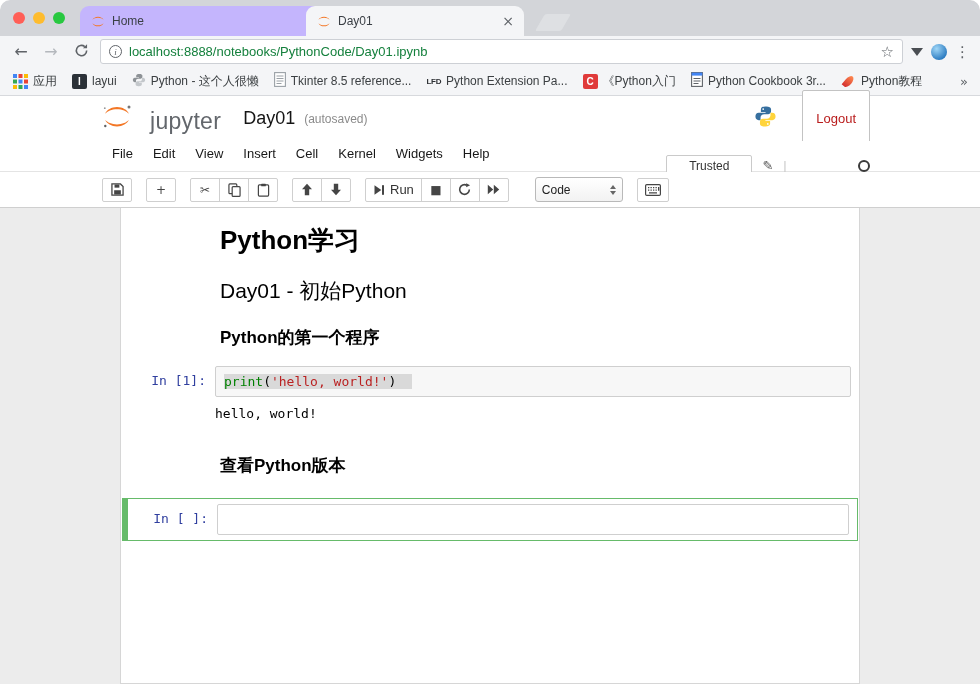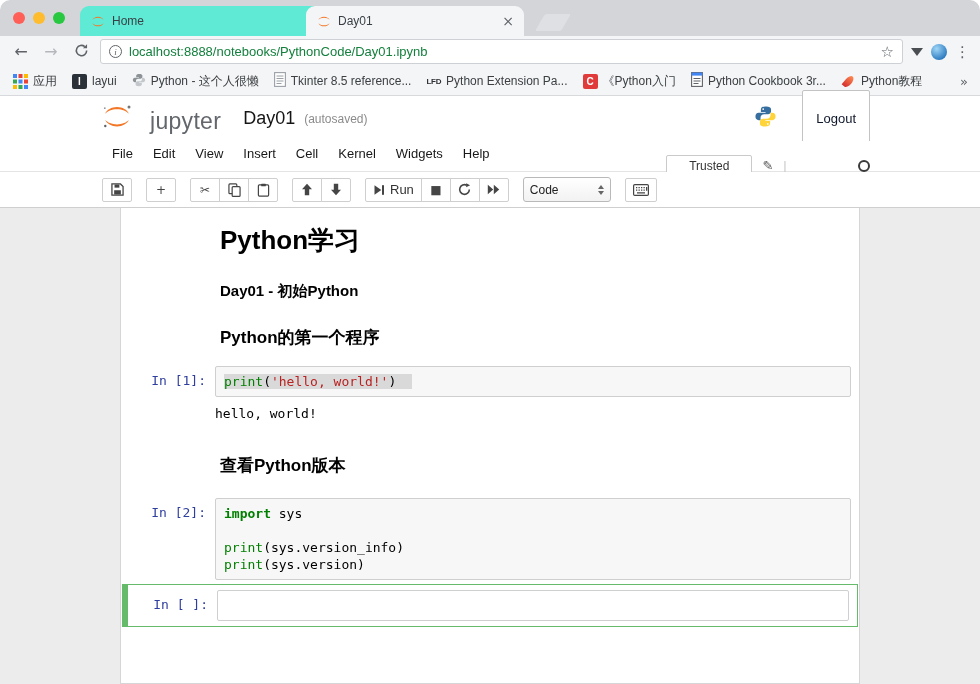--- a/index.html
+++ b/index.html
@@ -8,21 +8,21 @@
           font-family:"Liberation Sans","DejaVu Sans",sans-serif;background:#ececec;}
   .glyph{font-family:"DejaVu Sans",sans-serif;}
 
   
   .tabstrip{position:absolute;top:0;left:0;right:0;height:36px;background:#d3d5d9;border-radius:10px 10px 0 0;}
   .traffic{position:absolute;left:13px;top:12px;display:flex;gap:8px;}
   .light{width:12px;height:12px;border-radius:50%;display:inline-block;}
   .light.red{background:#ff5f57}.light.yellow{background:#febc2e}.light.green{background:#28c840}
   .tab{position:absolute;bottom:0;height:30px;display:flex;align-items:center;gap:7px;padding:0 10px;
        border-radius:9px 9px 0 0;font-size:12px;color:#3a3f45;}
-  .tab.inactive{left:80px;width:248px;background:#5eead4;}
+  .tab.inactive{left:80px;width:248px;background:#c4b5fd;}
   .tab.active{left:306px;width:218px;background:#f4f5f7;z-index:2;}
   .tab-title{flex:1;white-space:nowrap;overflow:hidden;}
   .tab-close{color:#5f6368;font-size:14px;line-height:1;}
   .fav{display:inline-flex;width:15px;height:15px;align-items:center;justify-content:center;}
   .newtab{position:absolute;left:540px;bottom:5px;width:26px;height:17px;background:#dee0e3;
           transform:skewX(-30deg);border-radius:2px;}
 
   
   .addressbar{position:absolute;top:36px;left:0;right:0;height:31px;background:#f4f5f7;
               display:flex;align-items:center;padding:0 10px;gap:8px;}
@@ -61,21 +61,21 @@
 
   
   .jheader{position:absolute;top:96px;left:0;right:0;height:45px;background:#fff;
            display:flex;align-items:center;padding:0 110px 0 102px;}
   .jlogo{display:flex;align-items:flex-end;gap:18px;}
   .jword{font-size:23px;color:#63676c;letter-spacing:.3px;line-height:1;padding-bottom:1px;}
   .jtitle{margin-left:22px;font-size:18px;color:#151515;}
   .jautosave{margin-left:9px;font-size:12px;color:#8b8b8b;}
   .hspacer{flex:1;}
   .logout{margin-left:25px;padding:20px 13px;border:1px solid #c3c3c3;border-radius:2px;
-          background:#fff;font-size:13px;color:#0f172a;}
+          background:#fff;font-size:13px;color:#b91c1c;}
 
   
   .jmenu{position:absolute;top:141px;left:0;right:0;height:31px;background:#fff;
          border-bottom:1px solid #e4e4e4;display:flex;align-items:flex-start;
          padding:0 110px 0 102px;font-size:13px;color:#181818;}
   .menu-item{padding:5px 10px;}
   .menu-right{margin-left:auto;display:flex;align-items:center;gap:10px;}
   .trusted{border:1px solid #cacaca;border-radius:2px;background:#fff;padding:3px 22px;
            font-size:12px;color:#333;}
   .pencil{color:#555;font-size:13px;}
@@ -91,32 +91,32 @@
   .tbtn{height:24px;min-width:30px;padding:0 7px;background:#fff;border:1px solid #cfcfcf;
         display:flex;align-items:center;justify-content:center;gap:5px;color:#454545;
         font-size:12px;border-radius:0;}
   .btn-group .tbtn+.tbtn{margin-left:-1px;}
   .btn-group .tbtn:first-child{border-radius:2px 0 0 2px;}
   .btn-group .tbtn:last-child{border-radius:0 2px 2px 0;}
   .btn-group .tbtn:only-child,.tbtn.single{border-radius:2px;}
   .run-text{color:#333;font-size:13px;}
   .cellselect{height:25px;width:88px;border:1px solid #b9b9b9;border-radius:3px;
               background:linear-gradient(#ffffff,#f2f2f2);display:flex;align-items:center;
-              justify-content:space-between;padding:0 6px;font-size:12px;color:#222;}
+              justify-content:space-between;padding:0 6px;font-size:12px;color:#222;margin-left:12px;}
   .sel-arrows{display:flex;flex-direction:column;gap:2px;align-items:center;}
   .sel-arrows .a-up{width:0;height:0;border-left:3.5px solid transparent;border-right:3.5px solid transparent;border-bottom:4.5px solid #666;}
   .sel-arrows .a-dn{width:0;height:0;border-left:3.5px solid transparent;border-right:3.5px solid transparent;border-top:4.5px solid #666;}
 
   
   .jcontent{position:absolute;top:208px;left:0;right:0;bottom:0;background:#ececec;overflow:hidden;}
   .npage{width:740px;margin:0 auto;min-height:100%;background:#fff;
          border:1px solid #d6d6d6;border-top:none;padding:16px 0 0 0;}
   .text-cell{padding:0 8px 0 99px;color:#000;}
   .text-cell h1{font-size:26px;line-height:32px;margin:0;font-weight:bold;}
-  .text-cell h2{font-size:15px;line-height:26px;margin:22px 0 0;font-weight:bold;}
+  .text-cell h2{font-size:21px;line-height:26px;margin:22px 0 0;font-weight:normal;}
   .text-cell h3{font-size:17px;line-height:22px;margin:0;font-weight:bold;}
   .mt-h3a{margin-top:23px !important;}
   .mt-h3b{margin-top:33px !important;}
   .code-cell{margin-top:17px;}
   .code-cell.second{margin-top:21px;}
   .trow{display:flex;align-items:flex-start;}
   .prompt{width:94px;flex:none;text-align:right;padding:7px 9px 0 0;
           font-family:"DejaVu Sans Mono","Liberation Mono",monospace;font-size:13px;
           color:#303F9F;white-space:nowrap;}
   .input-area{flex:1;margin-right:8px;border:1px solid #cfcfcf;border-radius:2px;background:#f7f7f7;
@@ -384,29 +384,20 @@
             <div class="out-line">hello, world!</div>
           </div>
         </div>
       </div>
 
       <div class="text-cell">
         <h3 class="mt-h3b">查看Python版本</h3>
       </div>
 
       <div class="code-cell second">
-        <div class="trow">
-          <div class="prompt">In [2]:</div>
-          <div class="input-area">
-            <div class="code-line"><span class="tok-kw">import</span><span> sys</span></div>
-            <div class="code-line"></div>
-            <div class="code-line"><span class="tok-bi">print</span><span>(sys.version_info)</span></div>
-            <div class="code-line"><span class="tok-bi">print</span><span>(sys.version)</span></div>
-          </div>
-        </div>
       </div>
 
       <div class="cell-editing">
         <span class="editbar"></span>
         <div class="trow">
           <div class="prompt">In [ ]:</div>
           <div class="input-area">
             <div class="code-line"></div>
           </div>
         </div>

